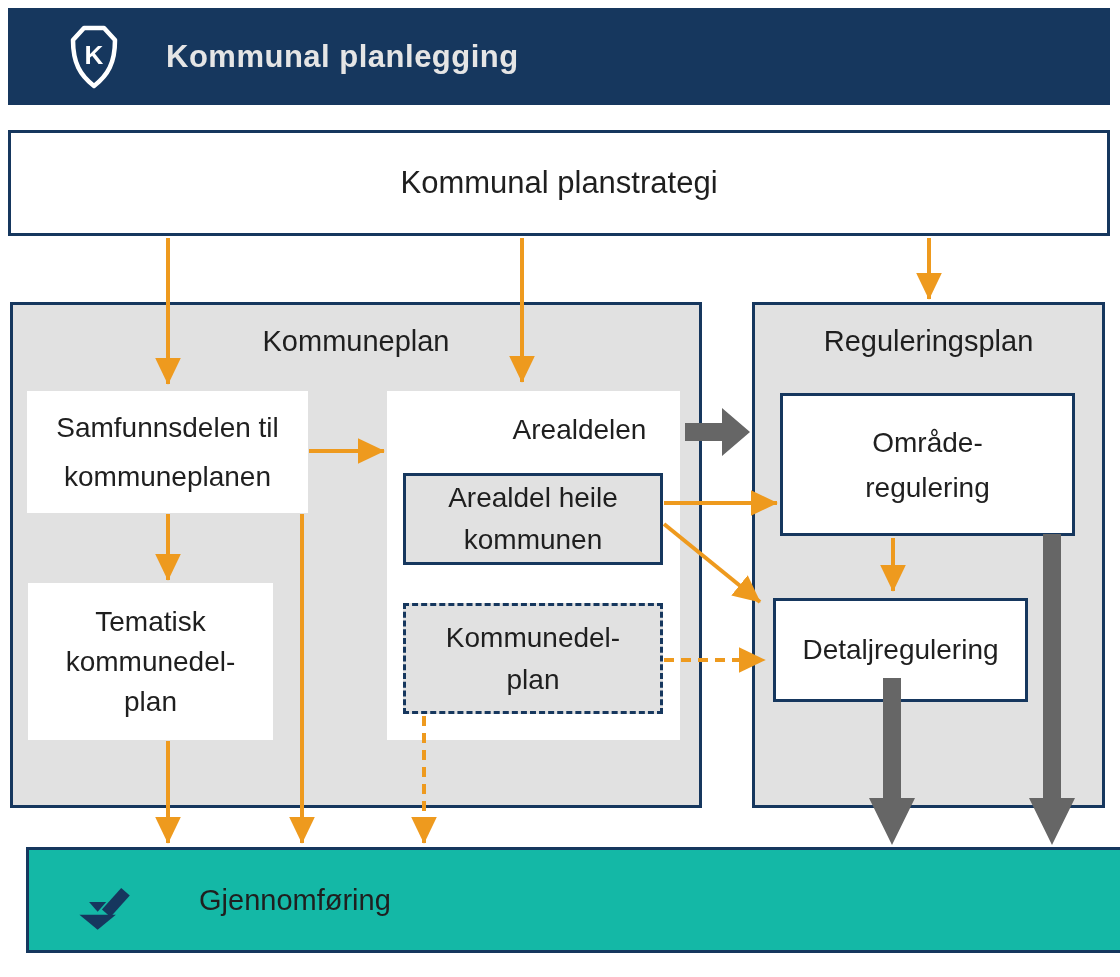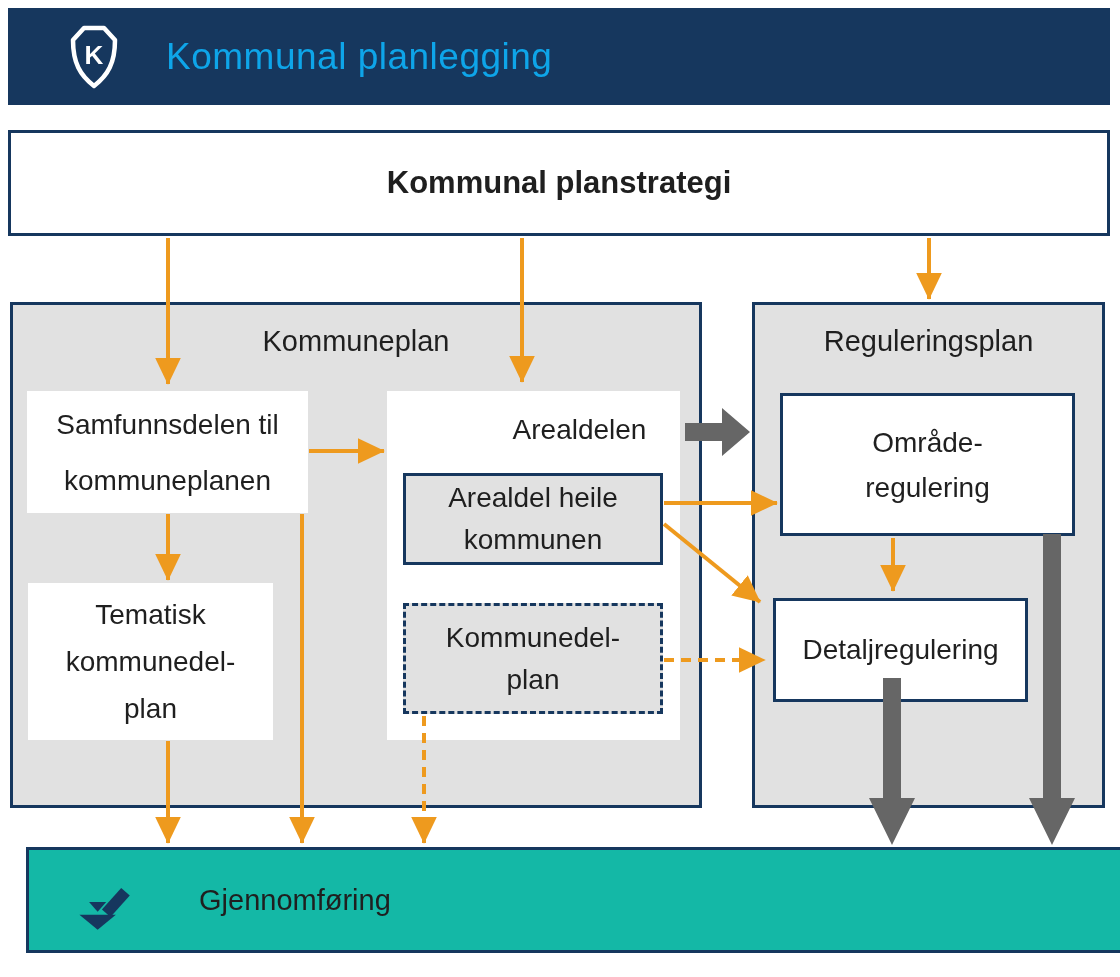--- a/index.html
+++ b/index.html
@@ -6,36 +6,36 @@
   .canvas {
     position:relative; width:1120px; height:977px; background:#ffffff;
     font-family:"Liberation Sans", sans-serif; color:#1f1f1f; overflow:hidden;
   }
   .abs { position:absolute; box-sizing:border-box; }
 
   
   .header { left:8px; top:8px; width:1102px; height:97px; background:#16375e;
             display:flex; align-items:center; padding-left:62px; }
   .header .shield { width:48px; height:66px; flex:0 0 auto; }
-  .header .title { color:#0ea5e9; font-size:37px; font-weight:normal; margin-left:48px; letter-spacing:0.5px; }
+  .header .title { color:#e5e5e5; font-size:31px; font-weight:bold; margin-left:48px; letter-spacing:0.5px; }
 
   
   .planstrategi { left:8px; top:130px; width:1102px; height:106px; background:#ffffff;
                   border:3px solid #16375e; display:flex; align-items:center; justify-content:center;
-                  font-size:31px;font-weight:bold; }
+                  font-size:31px; }
 
   
   .panel { background:#e1e1e1; border:3px solid #16375e; }
   .panel-kommuneplan { left:10px; top:302px; width:692px; height:506px; }
   .panel-regulering  { left:752px; top:302px; width:353px; height:506px; }
   .panel-title { position:absolute; top:20px; left:0; width:100%; text-align:center; font-size:29px; }
 
   
   .whitebox { background:#ffffff; display:flex; flex-direction:column; align-items:center;
-              justify-content:center; text-align:center; font-size:28px;gap:7px; }
+              justify-content:center; text-align:center; font-size:28px; }
   .samfunnsdelen { left:27px; top:391px; width:281px; height:122px; line-height:49px; }
   .tematisk      { left:28px; top:583px; width:245px; height:157px; line-height:40px; }
   .arealdelen    { left:387px; top:391px; width:293px; height:349px; }
   .arealdelen-title { position:absolute; top:23px; left:0; width:100%; text-align:center; font-size:28px;margin-left:46px; }
 
   
   .innerbox { display:flex; flex-direction:column; align-items:center; justify-content:center;
               text-align:center; font-size:28px; }
   .arealdel-heile { left:403px; top:473px; width:260px; height:92px; background:#e1e1e1;
                     border:3px solid #16375e; line-height:42px; }

